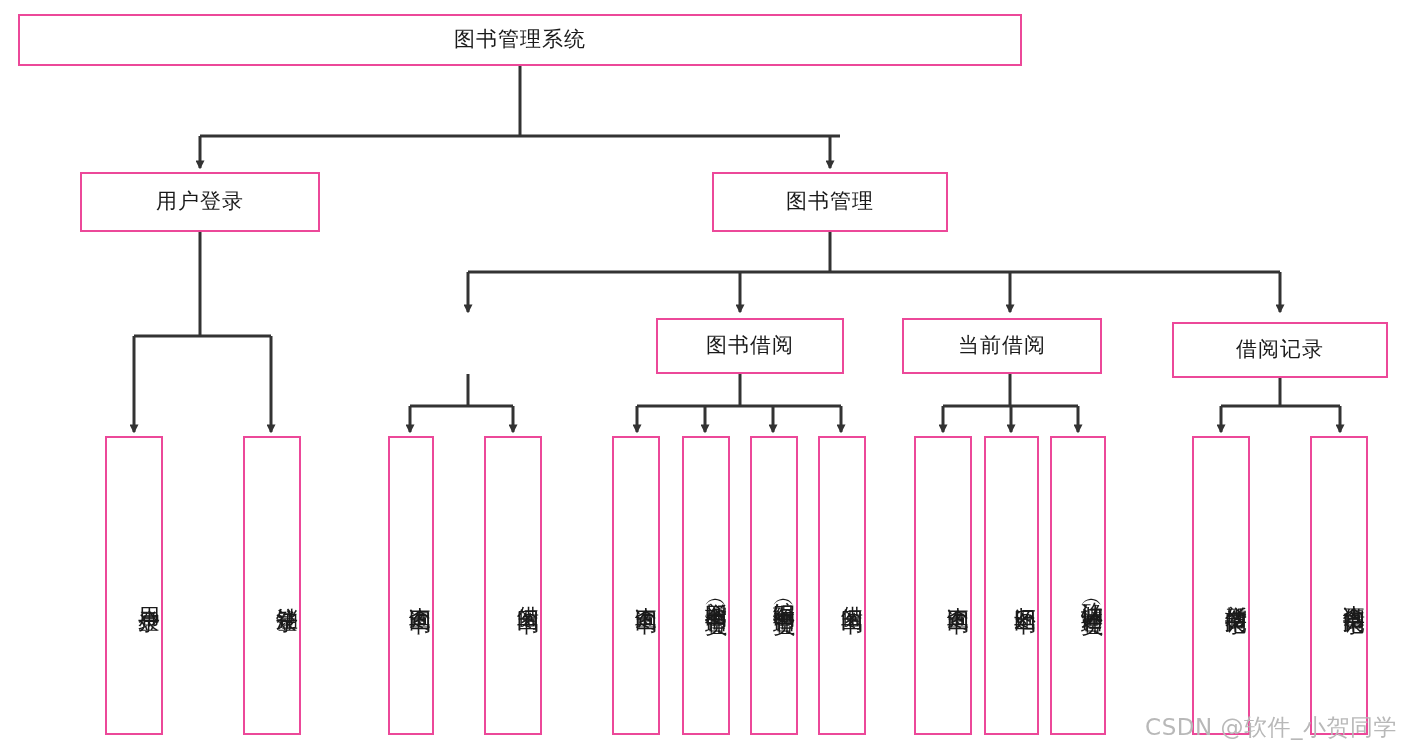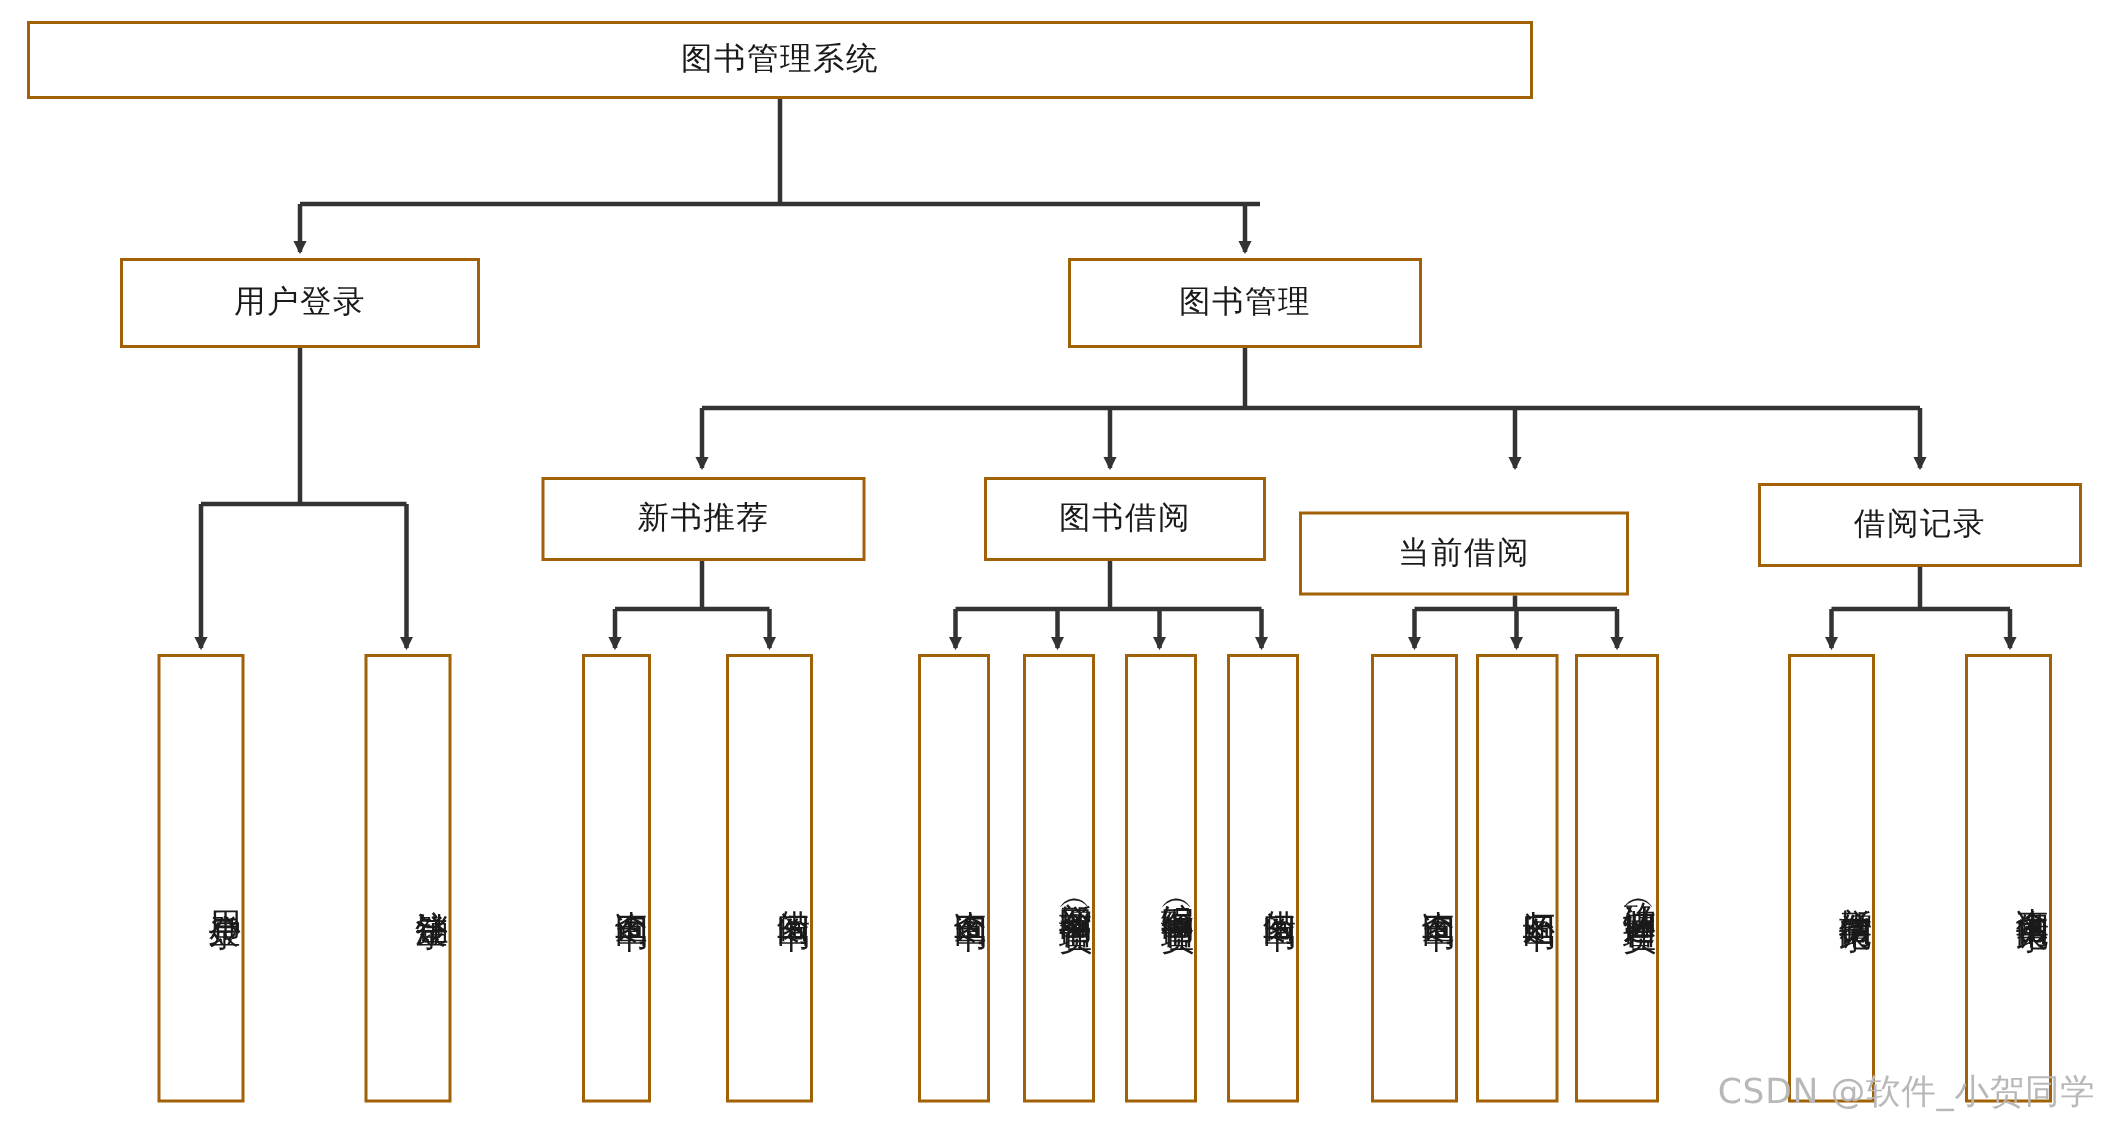--- a/index.html
+++ b/index.html
@@ -21,21 +21,21 @@
   #edge-layer {
     position: absolute;
     left: 0;
     top: 0;
     width: 1405px;
     height: 747px;
   }
   .node {
     position: absolute;
     box-sizing: border-box;
-    border: 2px solid #a16207;
+    border: 2px solid #ec4899;
     background: #ffffff;
     display: flex;
     align-items: center;
     justify-content: center;
     color: #1a1a1a;
     z-index: 2;
   }
   .node-h {
     font-size: 21px;
     letter-spacing: 1px;
@@ -131,29 +131,26 @@
   </div>
 
   <div class="node node-h" style="left:80px; top:172px; width:240px; height:60px;">
     <span>用户登录</span>
   </div>
 
   <div class="node node-h" style="left:712px; top:172px; width:236px; height:60px;">
     <span>图书管理</span>
   </div>
 
-  <div class="node node-h" style="left:361px; top:318px; width:216px; height:56px;">
-    <span>新书推荐</span>
-  </div>
 
   <div class="node node-h" style="left:656px; top:318px; width:188px; height:56px;">
     <span>图书借阅</span>
   </div>
 
-  <div class="node node-h" style="left:866px; top:318px; width:220px; height:56px;margin-top:23px;">
+  <div class="node node-h" style="left:902px; top:318px; width:200px; height:56px;">
     <span>当前借阅</span>
   </div>
 
   <div class="node node-h" style="left:1172px; top:322px; width:216px; height:56px;">
     <span>借阅记录</span>
   </div>
 
   <div class="node node-v" style="left:105px; top:436px; width:58px; height:299px;">
     <span class="vtext">用户登录</span>
   </div>

